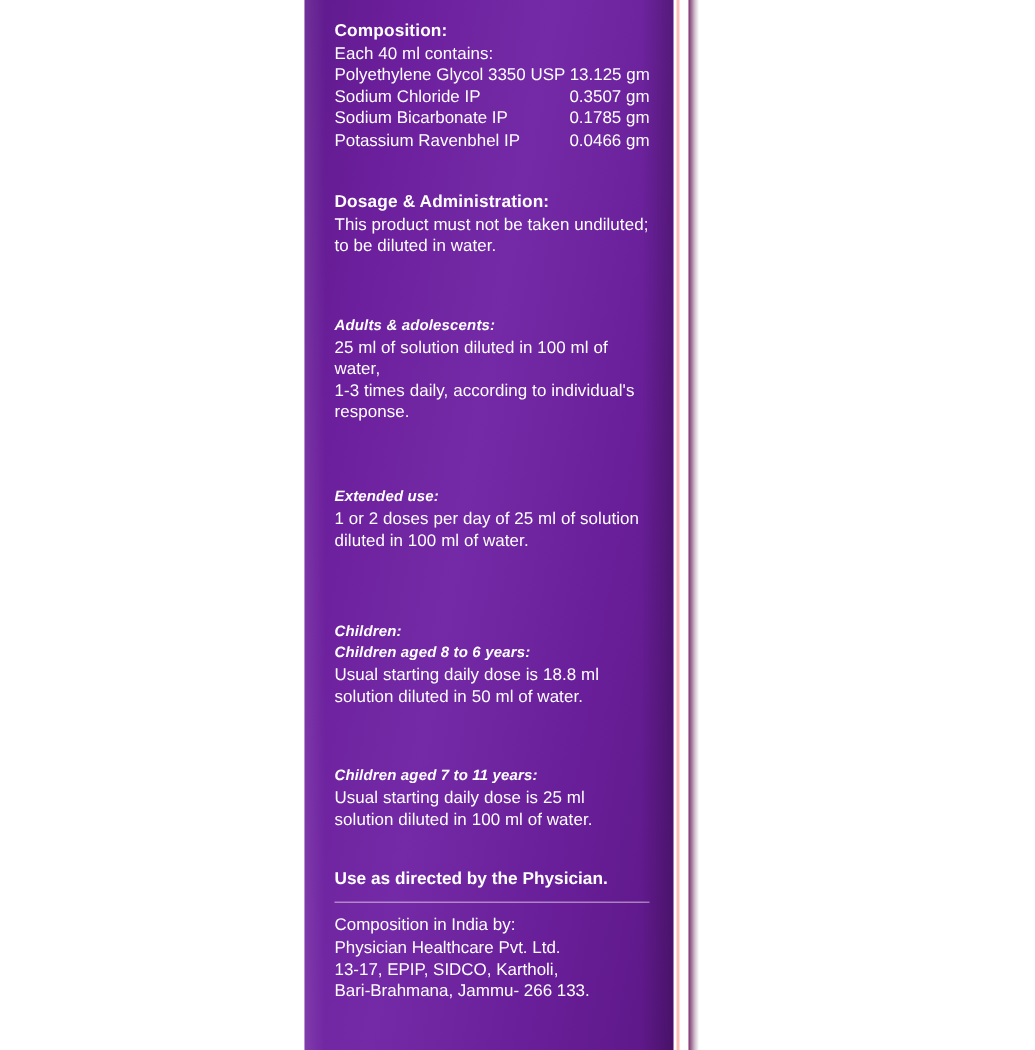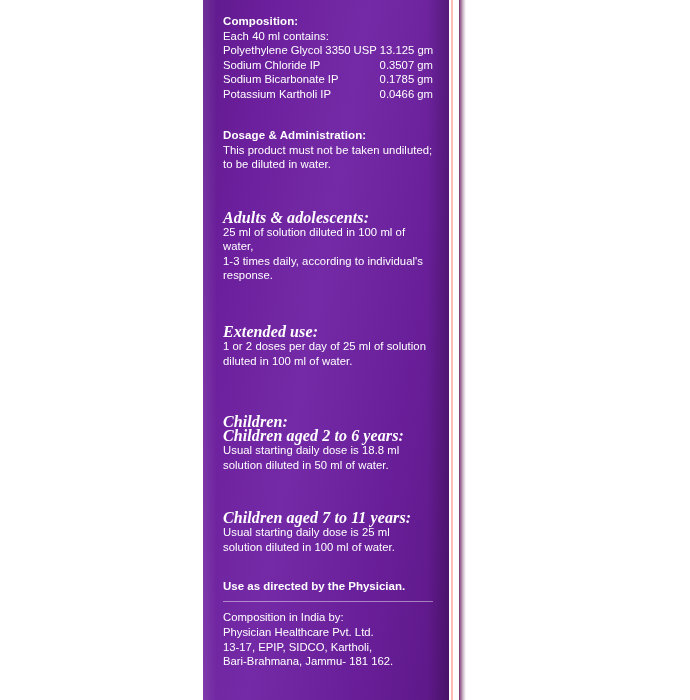--- a/index.html
+++ b/index.html
@@ -79,24 +79,23 @@
   .hdr {
     font-weight: bold;
     font-size: 11.5px;
     line-height: 14px;
     margin-bottom: 1px;
     letter-spacing: 0.1px;
   }
   .hdr-i {
     font-weight: bold;
     font-style: italic;
-    font-size: 16px;
+    font-size: 10px;
     line-height: 14px;
     letter-spacing: 0.1px;
-    font-family: Liberation Serif, serif;
   }
   .txt {
     font-size: 11.3px;
     line-height: 14.4px;
     letter-spacing: 0.05px;
   }
   .comp-row {
     display: flex;
     justify-content: space-between;
     font-size: 11.3px;
@@ -142,21 +141,21 @@
 
       <div class="comp-row">
         <span class="nm">Sodium Chloride IP</span>
         <span class="amt">0.3507 gm</span>
       </div>
       <div class="comp-row">
         <span class="nm">Sodium Bicarbonate IP</span>
         <span class="amt">0.1785 gm</span>
       </div>
       <div class="comp-row">
-        <span class="nm">Potassium Kartholi IP</span>
+        <span class="nm">Potassium Ravenbhel IP</span>
         <span class="amt">0.0466 gm</span>
       </div>
     </div>
 
     <div style="height:10px"></div>
 
     <div class="block">
       <div class="hdr">Dosage &amp; Administration:</div>
       <div class="txt">This product must not be taken undiluted;</div>
       <div class="txt">to be diluted in water.</div>
@@ -176,21 +175,21 @@
     <div class="block">
       <div class="hdr-i">Extended use:</div>
       <div class="txt">1 or 2 doses per day of 25 ml of solution</div>
       <div class="txt">diluted in 100 ml of water.</div>
     </div>
 
     <div style="height:30px"></div>
 
     <div class="block">
       <div class="hdr-i">Children:</div>
-      <div class="hdr-i">Children aged 2 to 6 years:</div>
+      <div class="hdr-i">Children aged 8 to 6 years:</div>
       <div class="txt">Usual starting daily dose is 18.8 ml</div>
       <div class="txt">solution diluted in 50 ml of water.</div>
     </div>
 
     <div style="height:22px"></div>
 
     <div class="block">
       <div class="hdr-i">Children aged 7 to 11 years:</div>
       <div class="txt">Usual starting daily dose is 25 ml</div>
       <div class="txt">solution diluted in 100 ml of water.</div>
@@ -199,21 +198,21 @@
     <div style="height:8px"></div>
 
     <div class="bold-line">Use as directed by the Physician.</div>
 
     <div class="rule"></div>
 
     <div class="block">
       <div class="mfg">Composition in India by:</div>
       <div class="mfg">Physician Healthcare Pvt. Ltd.</div>
       <div class="mfg">13-17, EPIP, SIDCO, Kartholi,</div>
-      <div class="mfg">Bari-Brahmana, Jammu- 181 162.</div>
+      <div class="mfg">Bari-Brahmana, Jammu- 266 133.</div>
     </div>
 
   </div>
 
   <div class="seam"></div>
   <div class="edge-right"></div>
 
 </div>
 
 </body></html>

